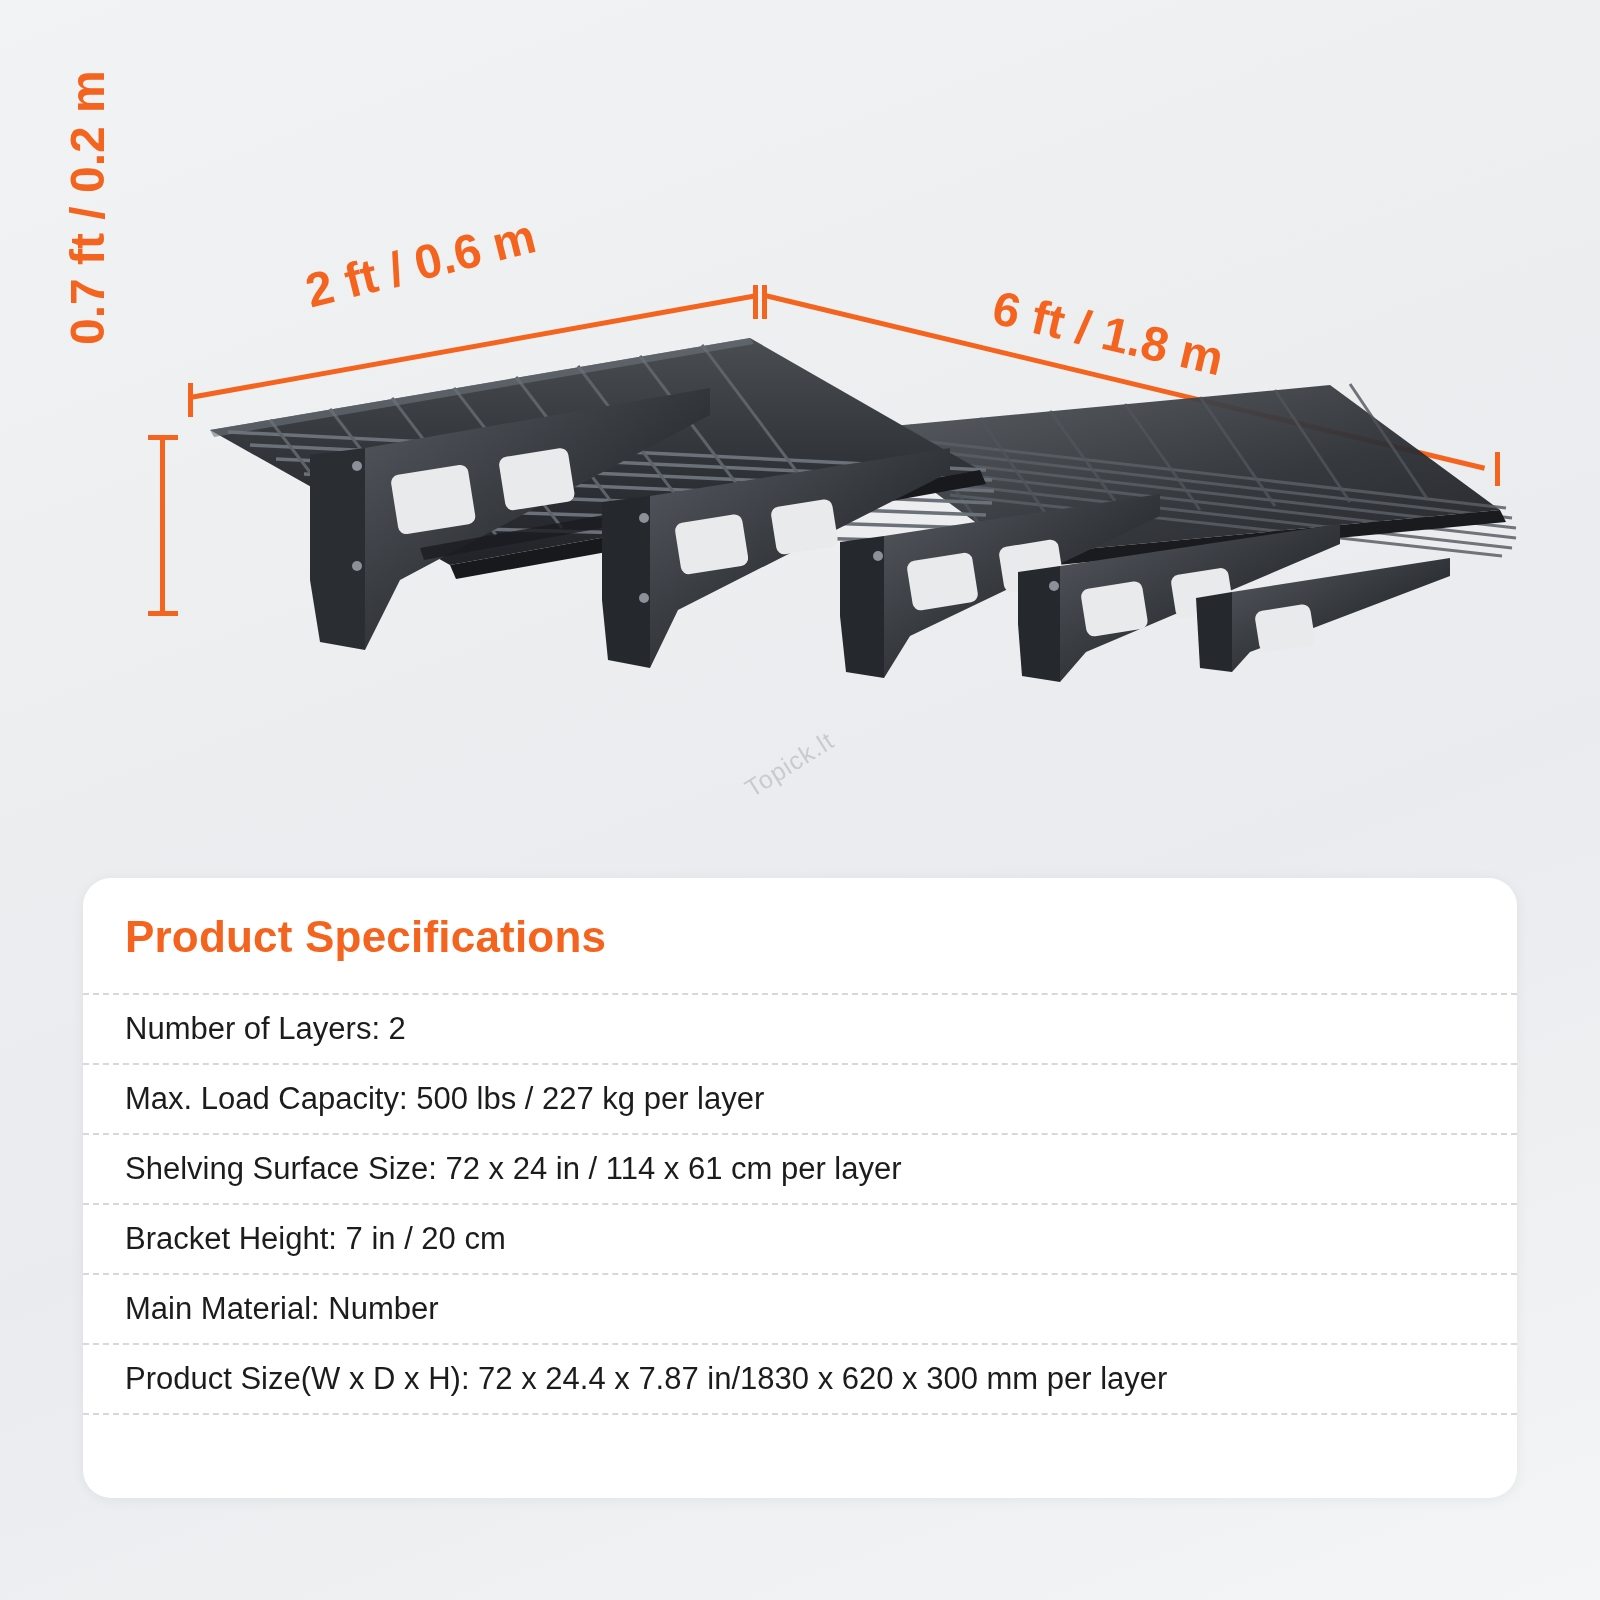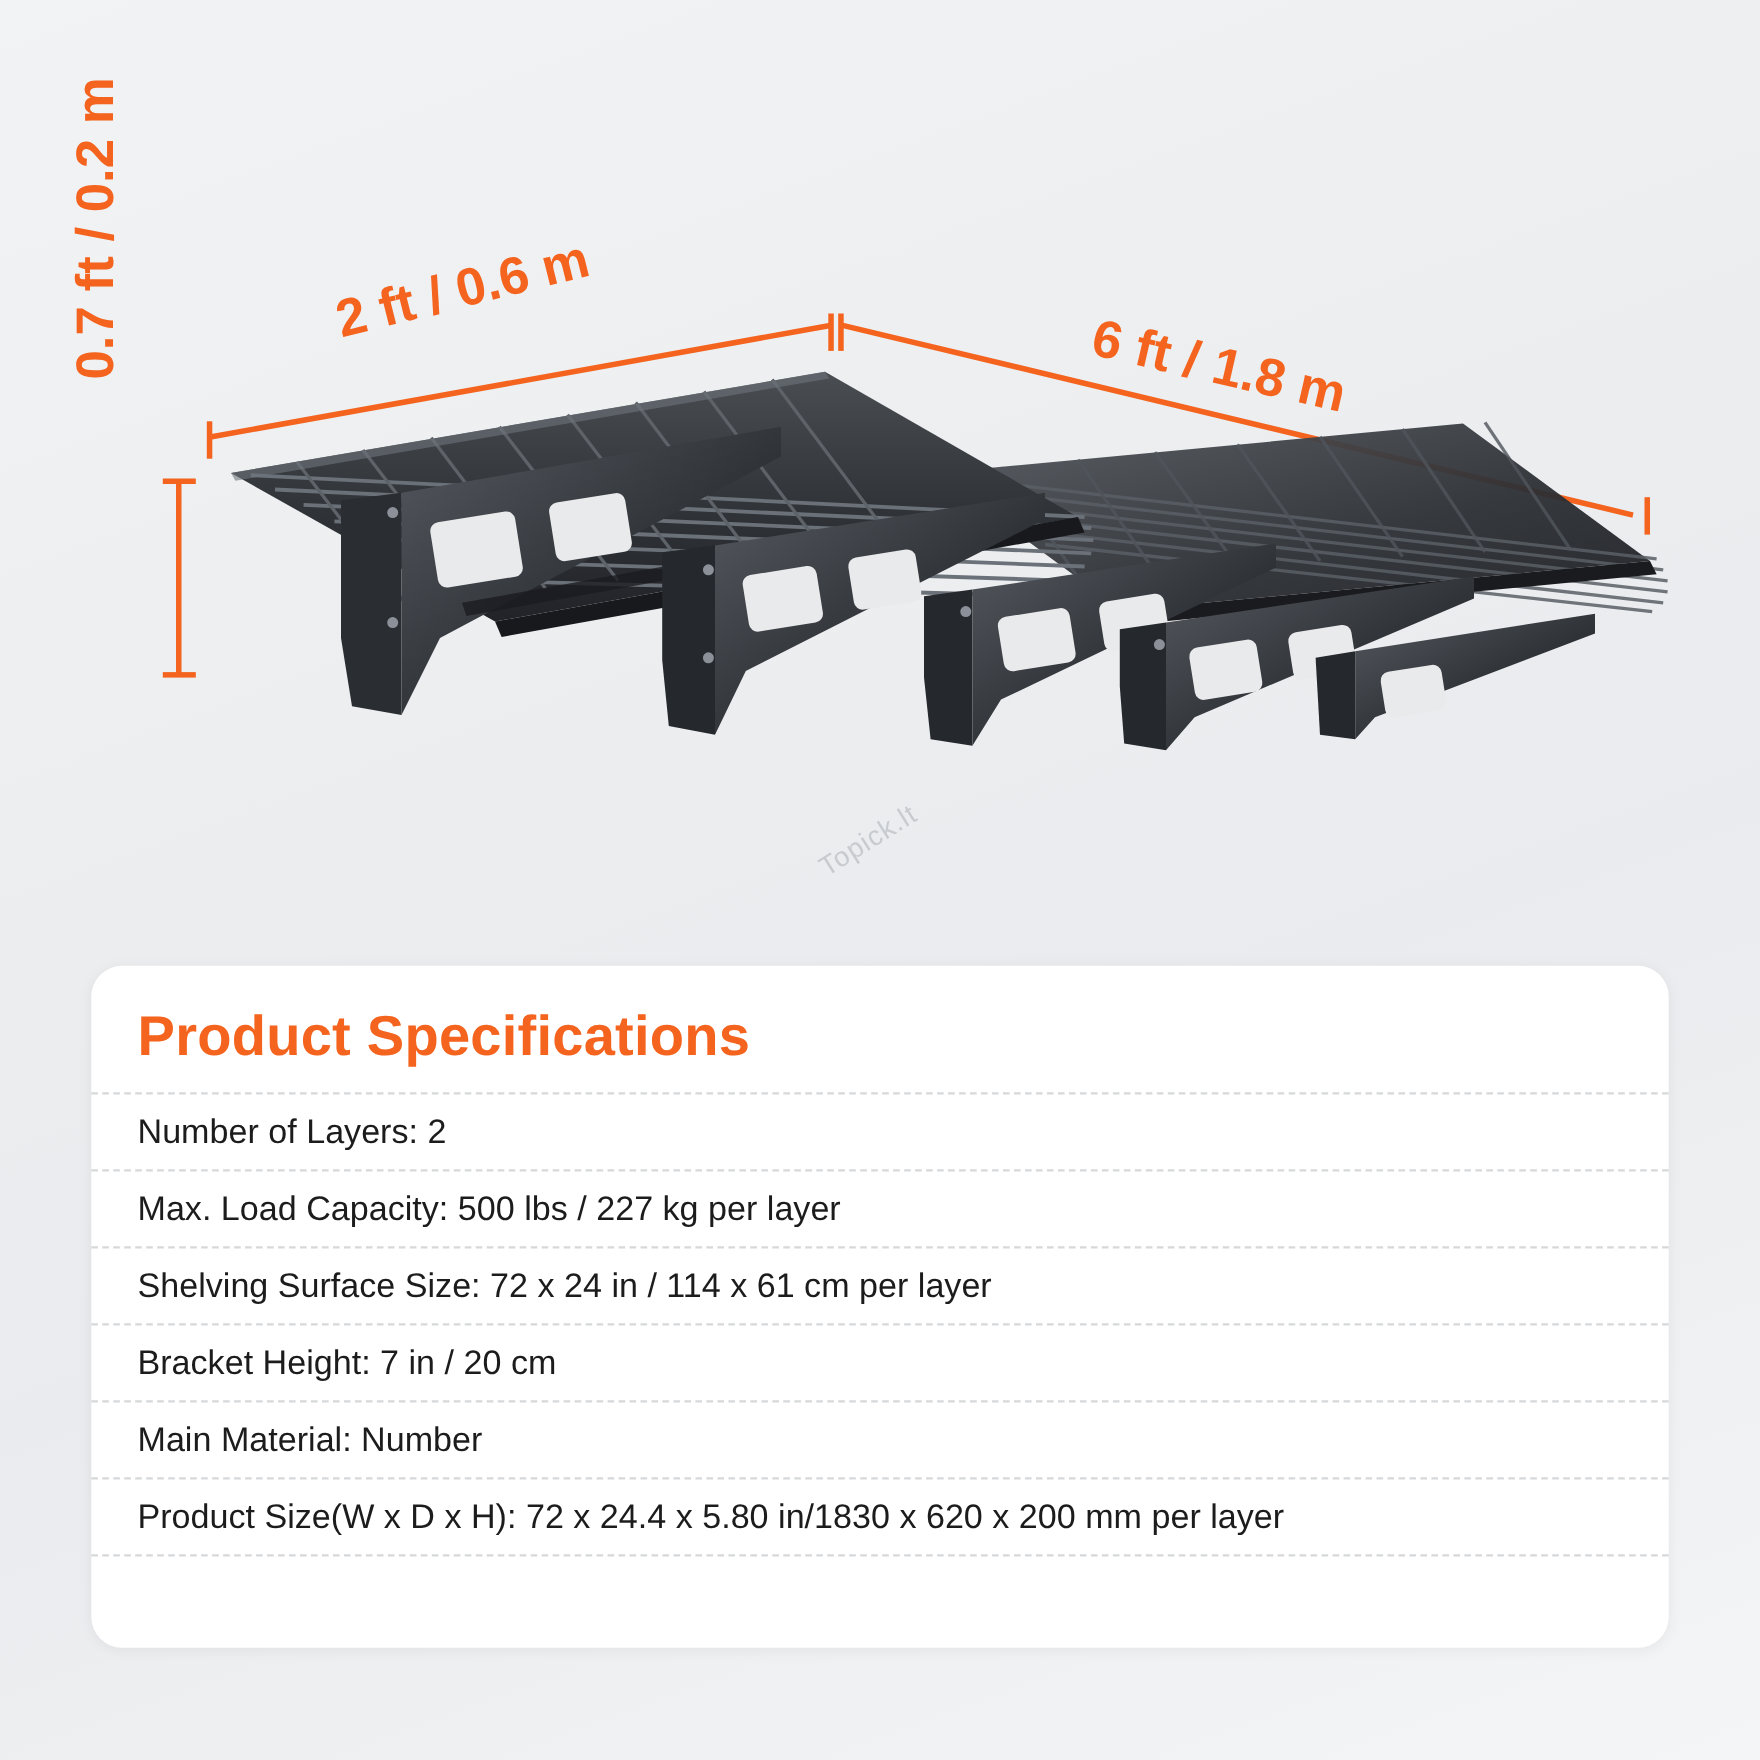--- a/index.html
+++ b/index.html
@@ -125,21 +125,21 @@
     width: 1434px;
     height: 620px;
     background: #ffffff;
     border-radius: 28px;
     box-shadow: 0 2px 14px rgba(0,0,0,0.06);
   }
   .spec-title {
     position: absolute;
     left: 42px;
     top: 34px;
-    font-size: 51px;
+    font-size: 44px;
     font-weight: bold;
     color: #f4641e;
     letter-spacing: 0.2px;
   }
   .spec-list {
     position: absolute;
     left: 0;
     top: 115px;
     width: 100%;
   }
@@ -295,17 +295,17 @@
   </div>
 
   <div class="spec-card">
     <div class="spec-title">Product Specifications</div>
     <div class="spec-list">
       <div class="spec-row">Number of Layers: 2</div>
       <div class="spec-row">Max. Load Capacity: 500 lbs / 227 kg per layer</div>
       <div class="spec-row">Shelving Surface Size:  72 x 24 in / 114 x 61 cm  per layer</div>
       <div class="spec-row">Bracket Height: 7 in / 20 cm</div>
       <div class="spec-row">Main Material: Number</div>
-      <div class="spec-row">Product Size(W x D x H): 72 x 24.4 x 5.80 in/1830 x 620 x 200 mm per layer</div>
+      <div class="spec-row">Product Size(W x D x H): 72 x 24.4 x 7.87 in/1830 x 620 x 300 mm per layer</div>
     </div>
   </div>
 
 </div>
 
 </body></html>

